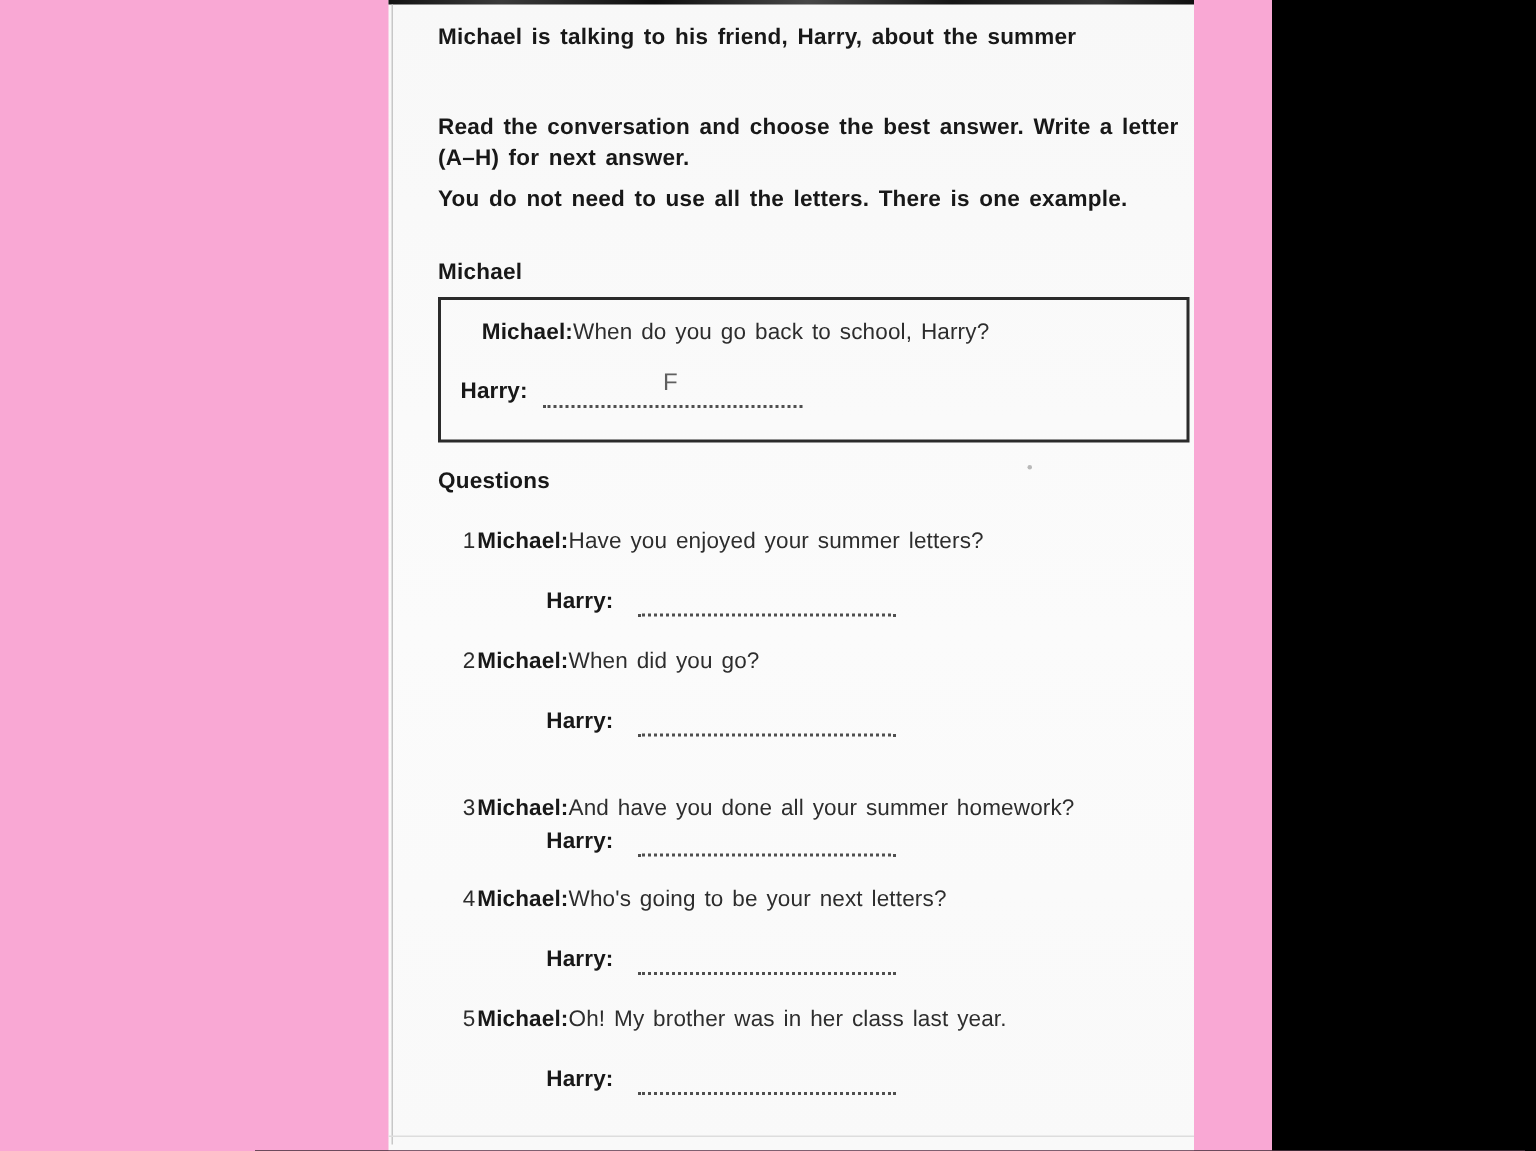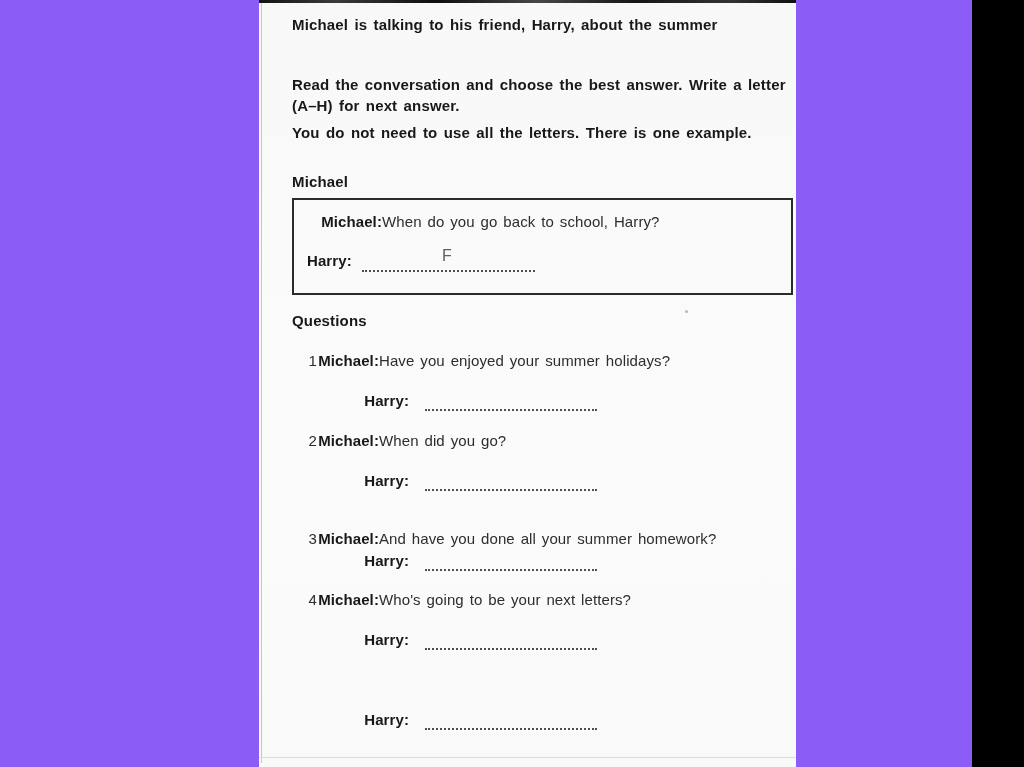--- a/index.html
+++ b/index.html
@@ -3,23 +3,23 @@
 <meta charset="utf-8">
 <style>
   html, body {
     margin: 0;
     padding: 0;
     background: #000000;
     font-family: "Liberation Sans", sans-serif;
   }
   .screen {
     position: relative;
-    width: 972px;
+    width: 848px;
     height: 767px;
-    background: #8b5cf6;
+    background: #f9a8d4;
     overflow: hidden;
   }
   .page {
     position: absolute;
     left: 259px;
     top: 0;
     width: 537px;
     height: 767px;
     background: linear-gradient(180deg, #f8f8f8 0%, #fbfbfb 55%, #f9f9f9 100%);
   }
@@ -179,21 +179,21 @@
         <span class="sp">Harry:</span>
       </div>
       <div class="ans-line">
         <span class="ans-letter">F</span>
       </div>
     </div>
 
     <div class="heading" style="top:311px">Questions</div>
 
     <div class="row q-m" style="top:351px">
-      <span class="q-num">1</span><span class="q-sp">Michael:</span><span class="q-text">Have you enjoyed your summer holidays?</span>
+      <span class="q-num">1</span><span class="q-sp">Michael:</span><span class="q-text">Have you enjoyed your summer letters?</span>
     </div>
     <div class="row q-h" style="top:391px">
       <span class="sp">Harry:</span>
       <span class="dots"></span>
     </div>
 
     <div class="row q-m" style="top:431px">
       <span class="q-num">2</span><span class="q-sp">Michael:</span><span class="q-text">When did you go?</span>
     </div>
     <div class="row q-h" style="top:471px">
@@ -210,19 +210,22 @@
     </div>
 
     <div class="row q-m" style="top:590px">
       <span class="q-num">4</span><span class="q-sp">Michael:</span><span class="q-text">Who's going to be your next letters?</span>
     </div>
     <div class="row q-h" style="top:630px">
       <span class="sp">Harry:</span>
       <span class="dots"></span>
     </div>
 
+    <div class="row q-m" style="top:670px">
+      <span class="q-num">5</span><span class="q-sp">Michael:</span><span class="q-text">Oh! My brother was in her class last year.</span>
+    </div>
     <div class="row q-h" style="top:710px">
       <span class="sp">Harry:</span>
       <span class="dots"></span>
     </div>
 
   </div>
 </div>
 
 </body></html>

